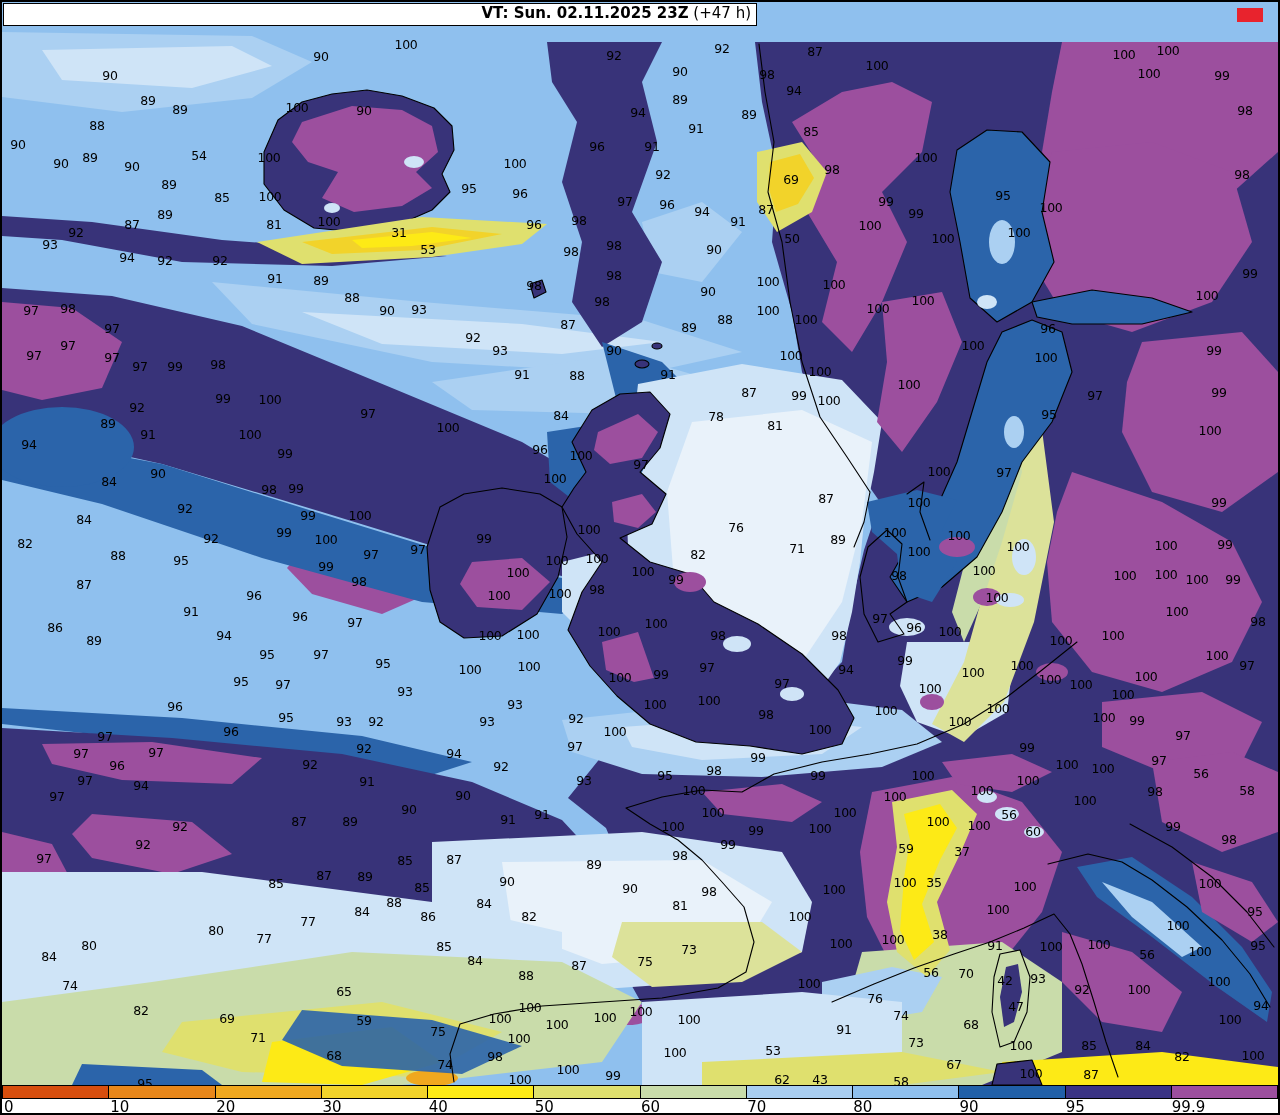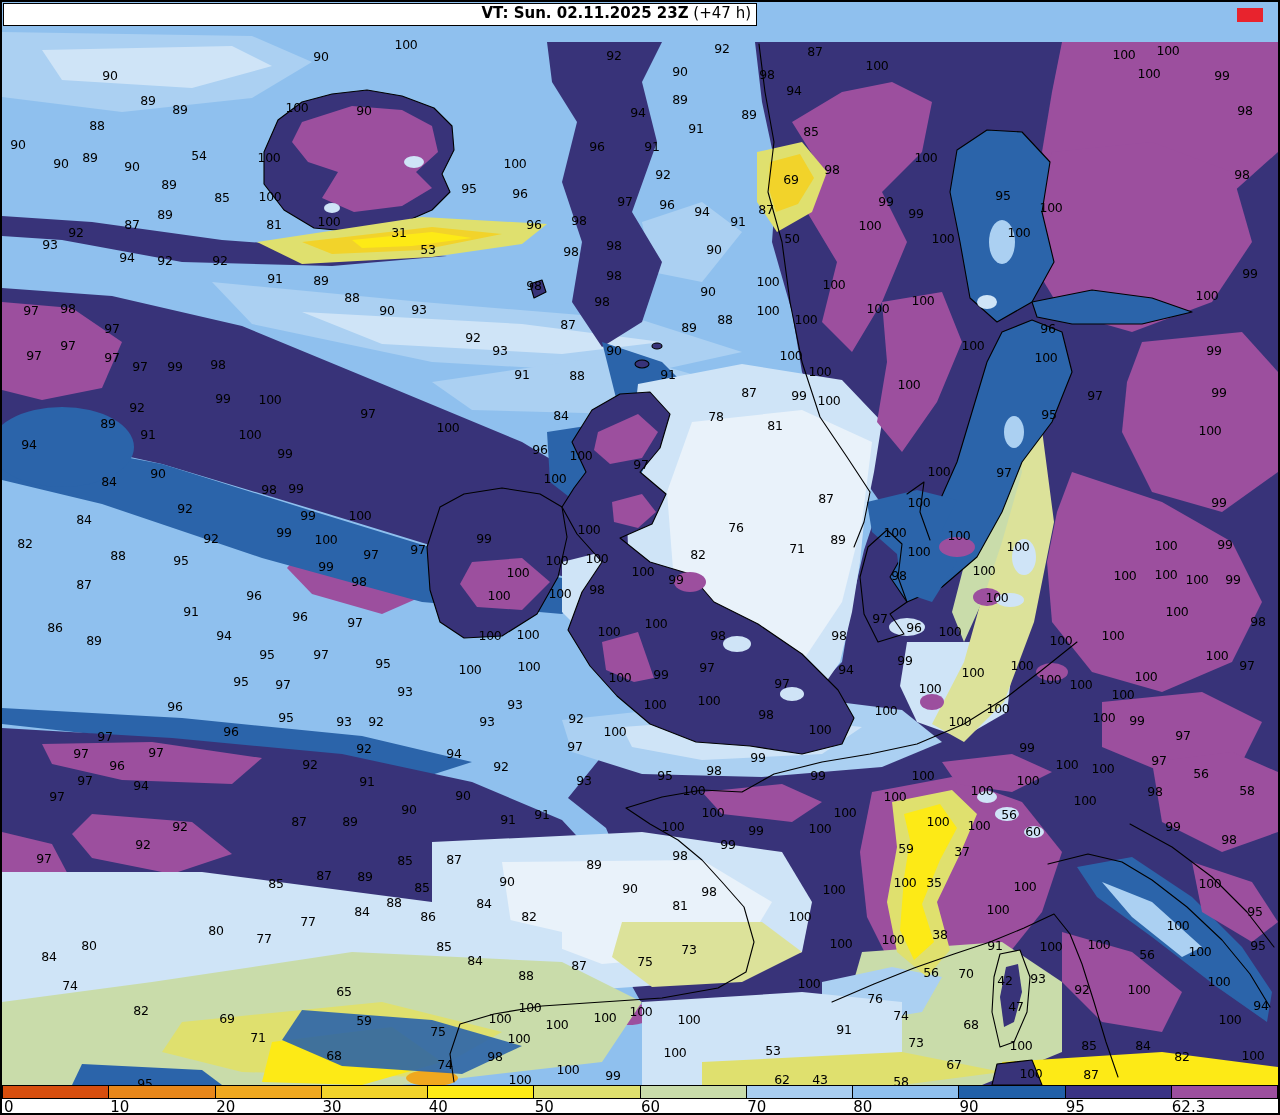--- a/index.html
+++ b/index.html
@@ -646,17 +646,17 @@
         <span style="left: 108.167px;">10</span>
         <span style="left: 214.333px;">20</span>
         <span style="left: 320.5px;">30</span>
         <span style="left: 426.667px;">40</span>
         <span style="left: 532.833px;">50</span>
         <span style="left: 639px;">60</span>
         <span style="left: 745.167px;">70</span>
         <span style="left: 851.333px;">80</span>
         <span style="left: 957.5px;">90</span>
         <span style="left: 1063.67px;">95</span>
-        <span style="left: 1169.83px;">62.3</span>
+        <span style="left: 1169.83px;">99.9</span>
       </div>
   </div>
 
 </div>
 
 </body></html>

